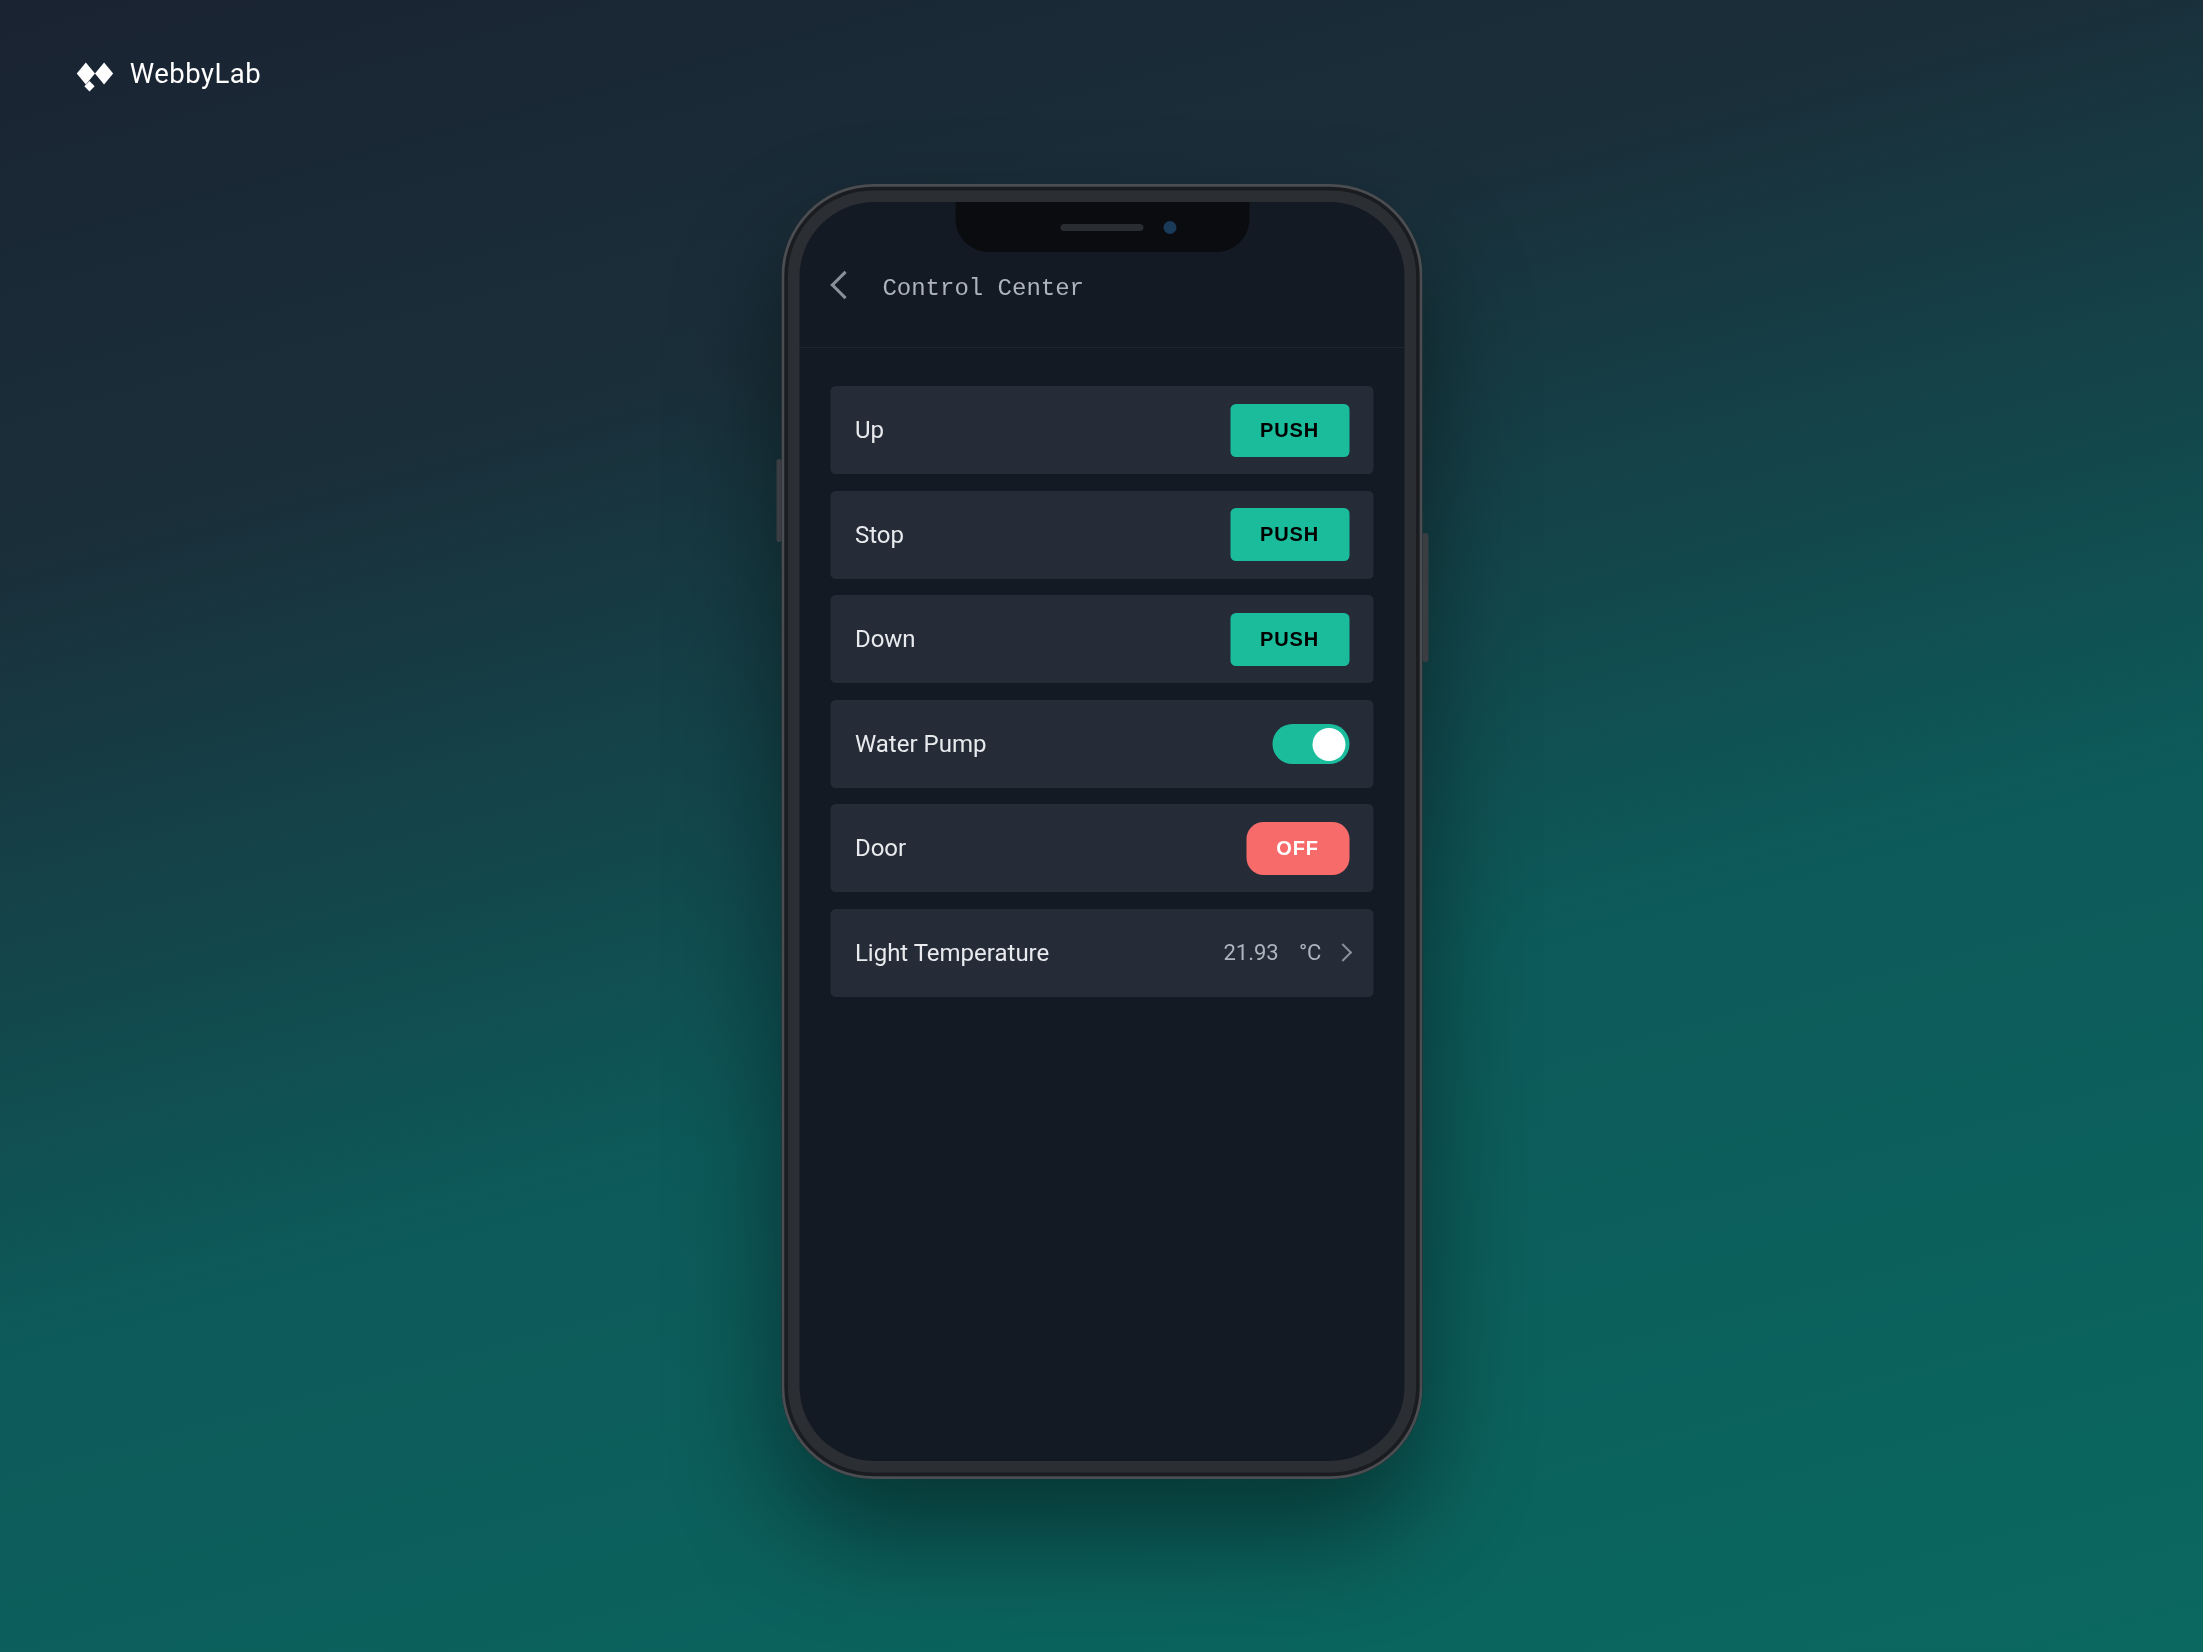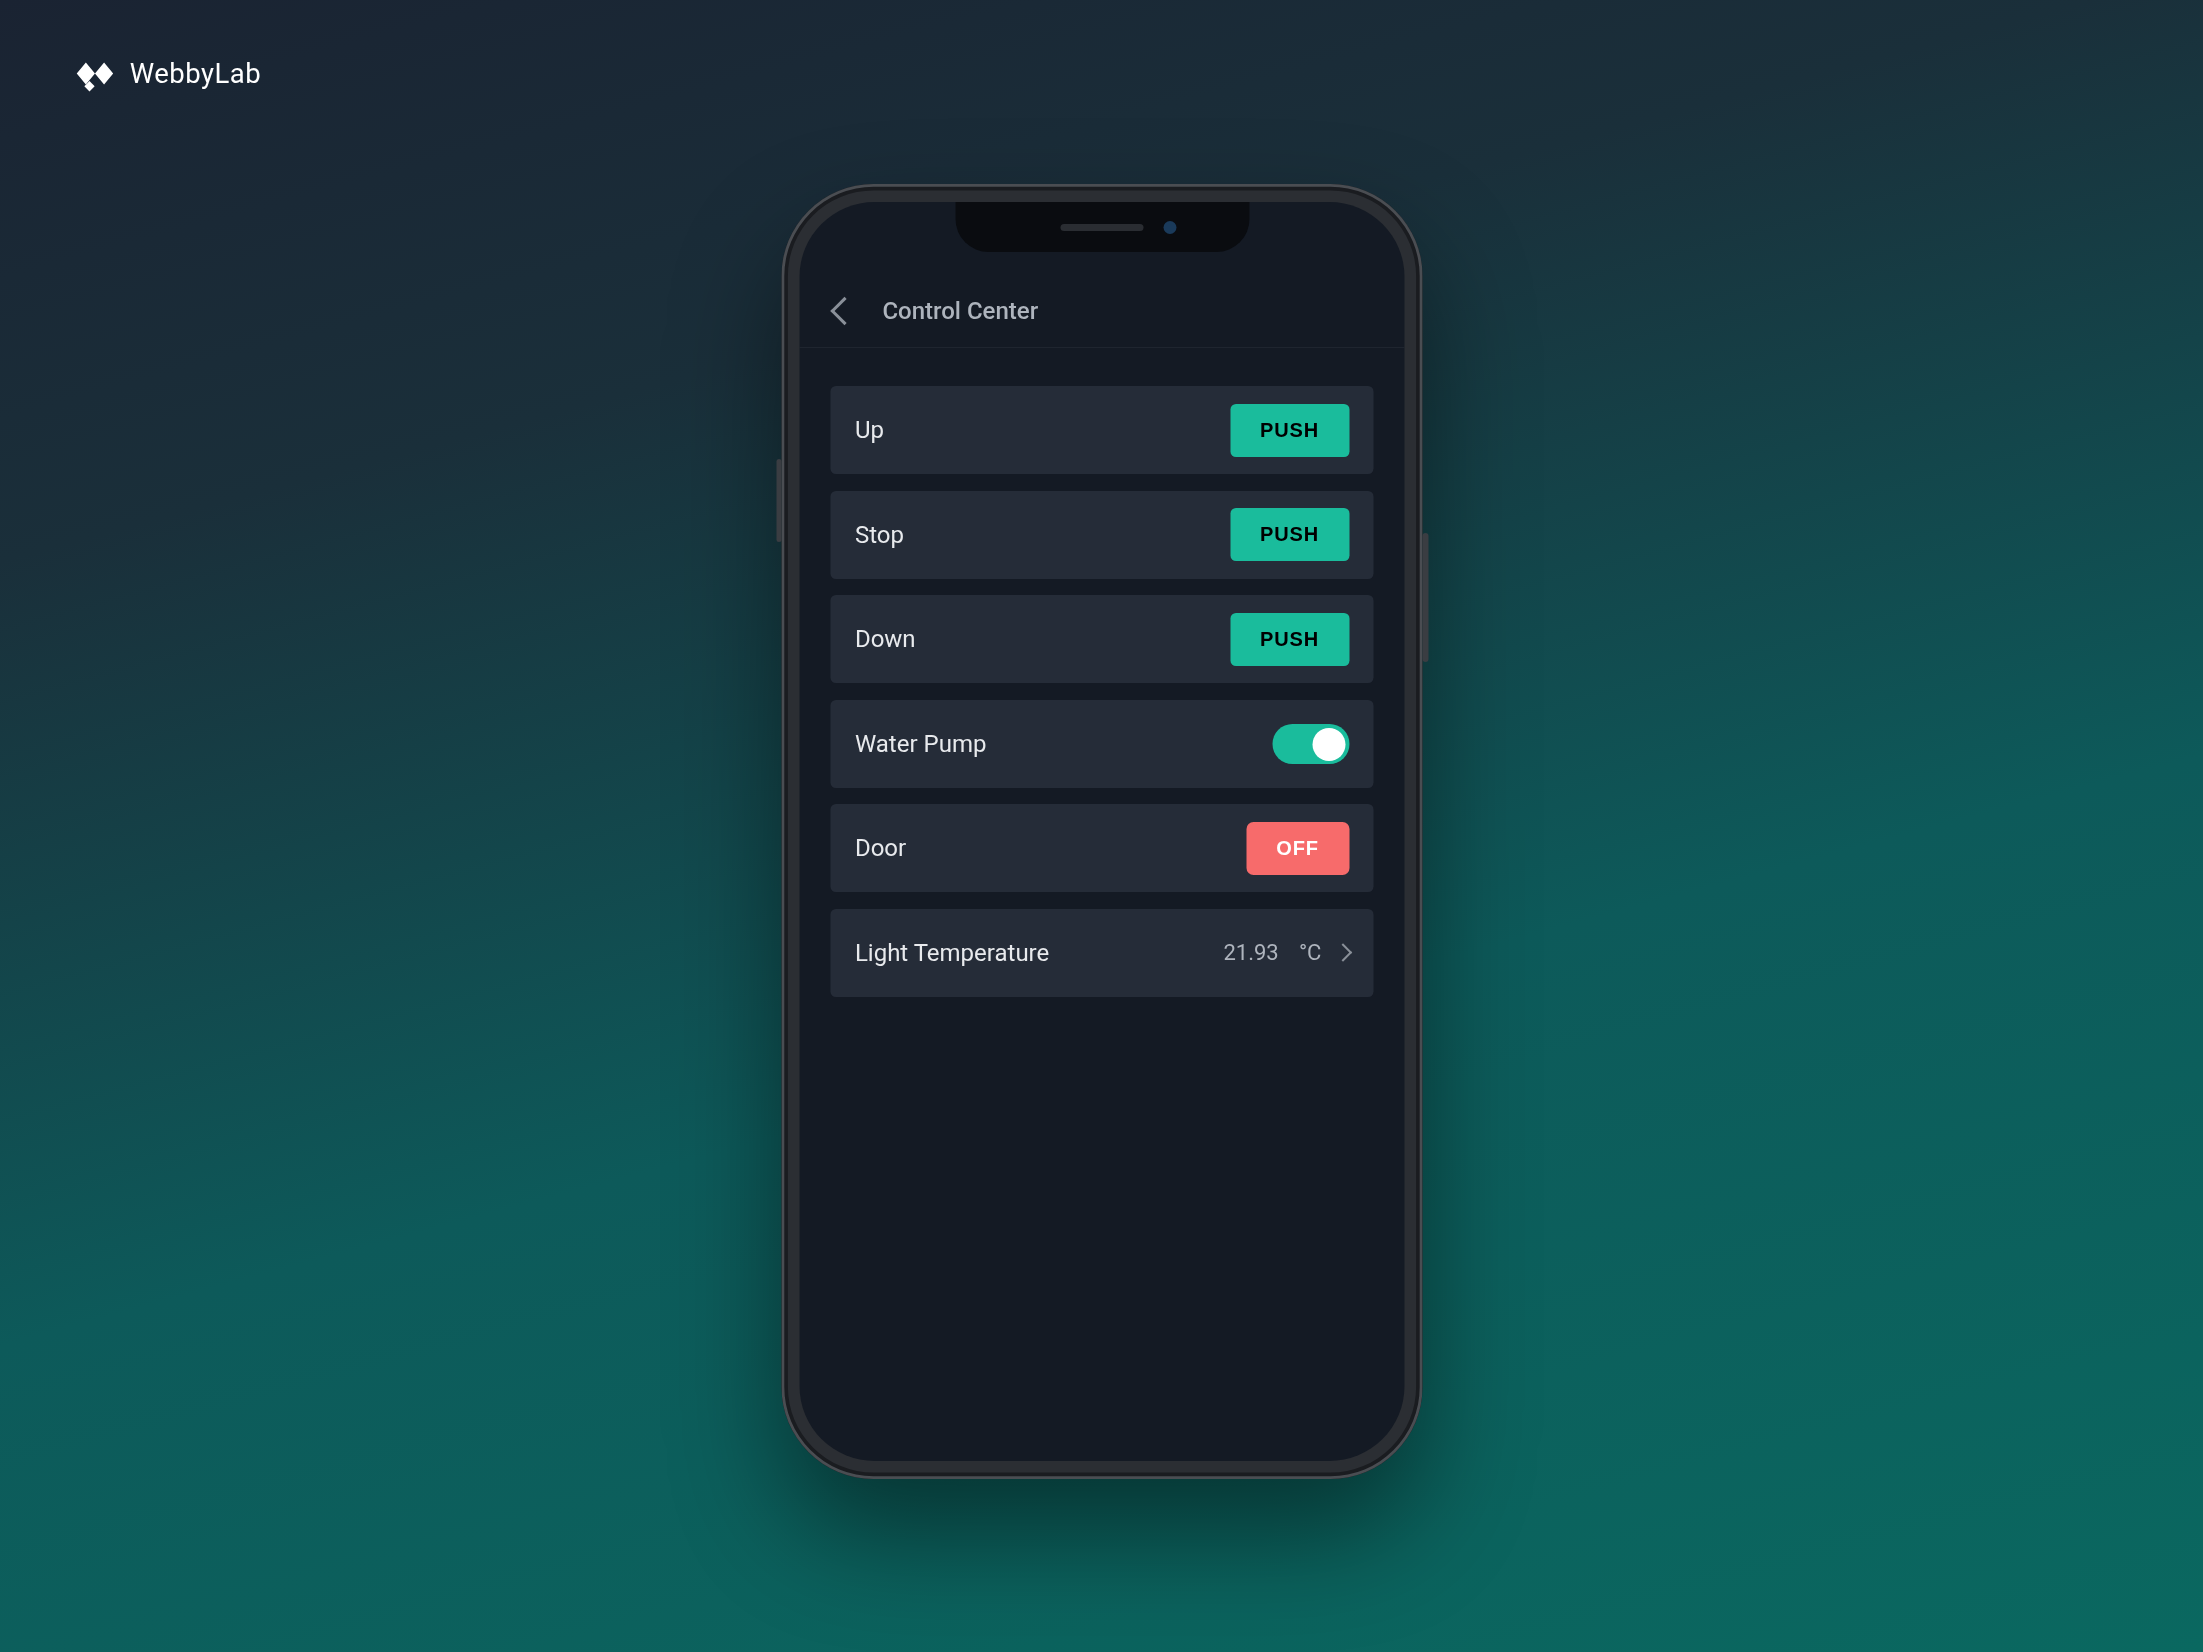--- a/index.html
+++ b/index.html
@@ -79,23 +79,24 @@
   .camera { width: 13px; height: 13px; background: #1a3a5a; border-radius: 50%; position: absolute; right: 73px; }
 
   
   .app-header {
     position: absolute;
     top: 73px;
     left: 0;
     right: 0;
     height: 73px;
     display: flex;
-    align-items: center;
+    align-items: flex-start;
     padding: 0 35px;
     border-bottom: 0.9px solid rgba(255,255,255,0.05);
+    font-family: Liberation Mono, monospace;
   }
   .back-chev {
     width: 20px; height: 20px;
     border-left: 3.7px solid #8a9099;
     border-bottom: 3.7px solid #8a9099;
     transform: rotate(45deg);
     margin-right: 27.5px;
   }
   .app-title { color: #aeb4bd; font-size: 24px; font-weight: 500; }
 
@@ -133,21 +134,21 @@
     cursor: pointer;
   }
 
   .off-btn {
     background: #f76b6b;
     color: #fff;
     font-weight: 700;
     font-size: 20px;
     letter-spacing: 0.9px;
     border: none;
-    border-radius: 7px;
+    border-radius: 17px;
     width: 103px;
     height: 53px;
     cursor: pointer;
   }
 
   .bulb {
     width: 37px;
     height: 44px;
     position: relative;
   }

